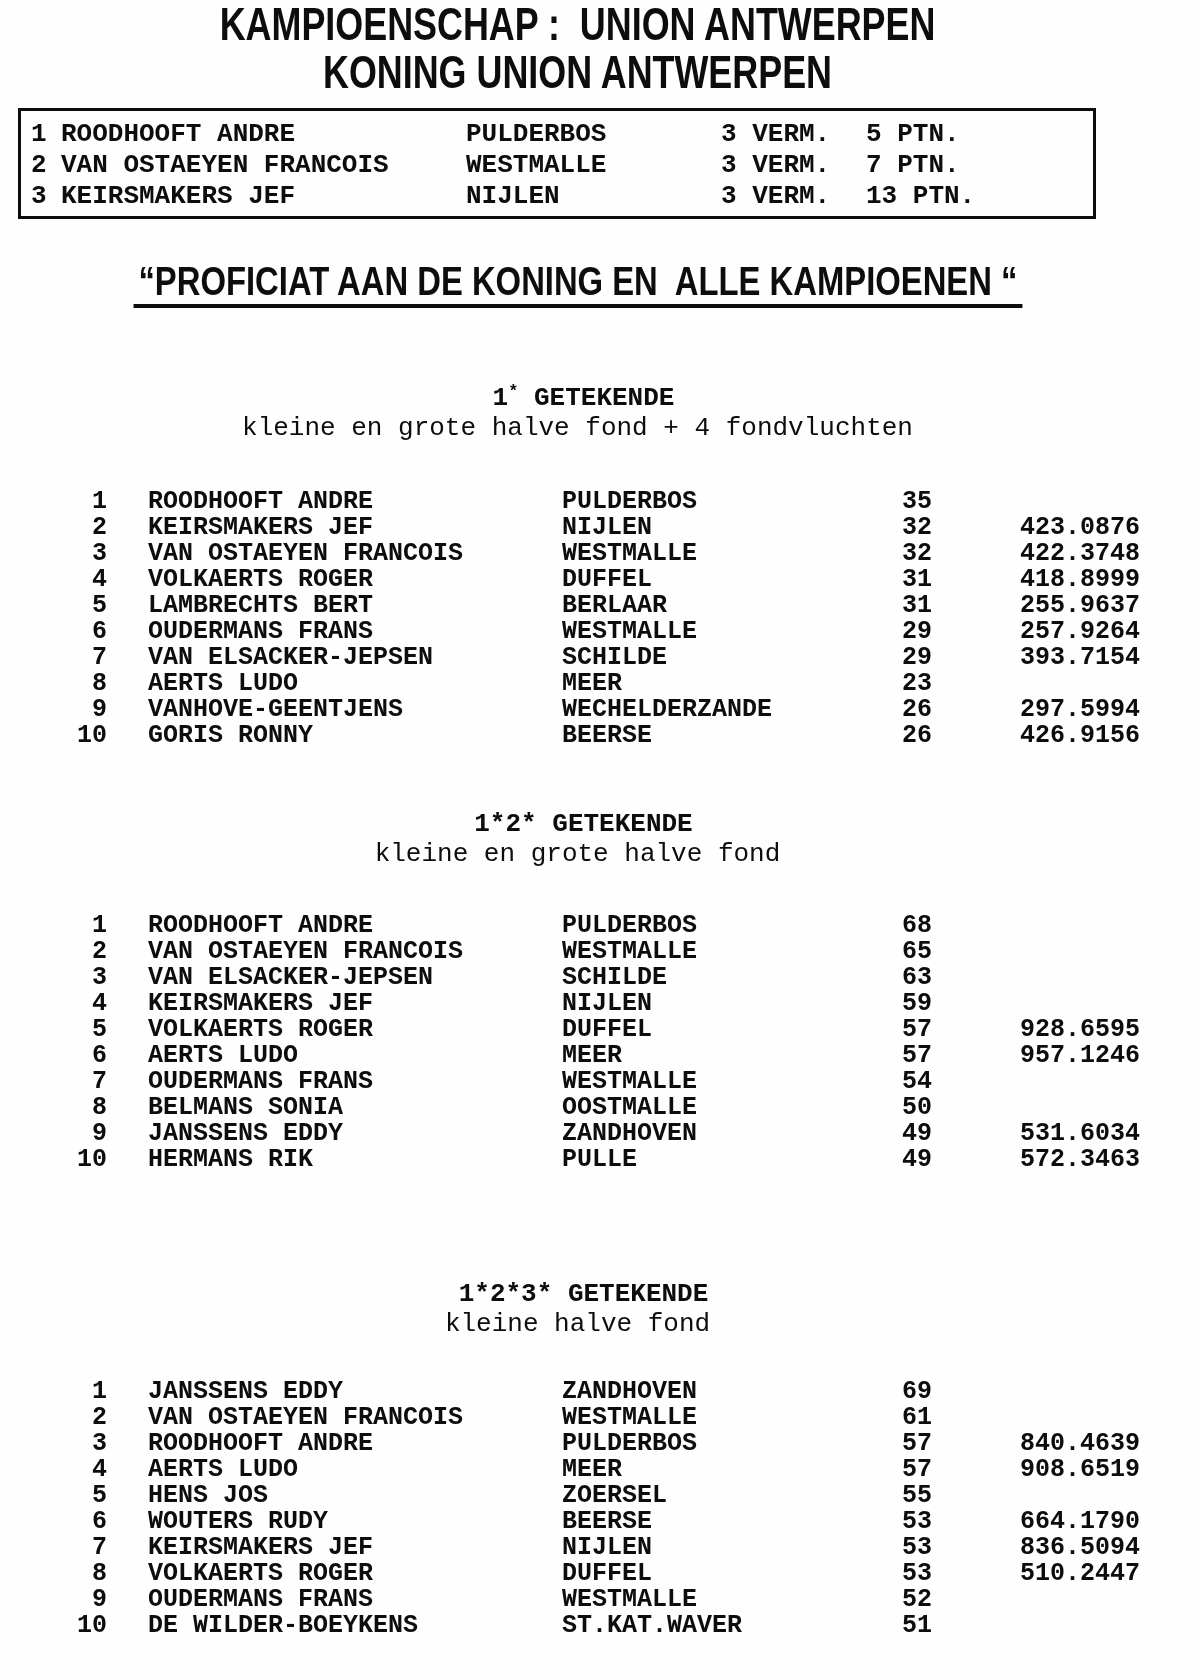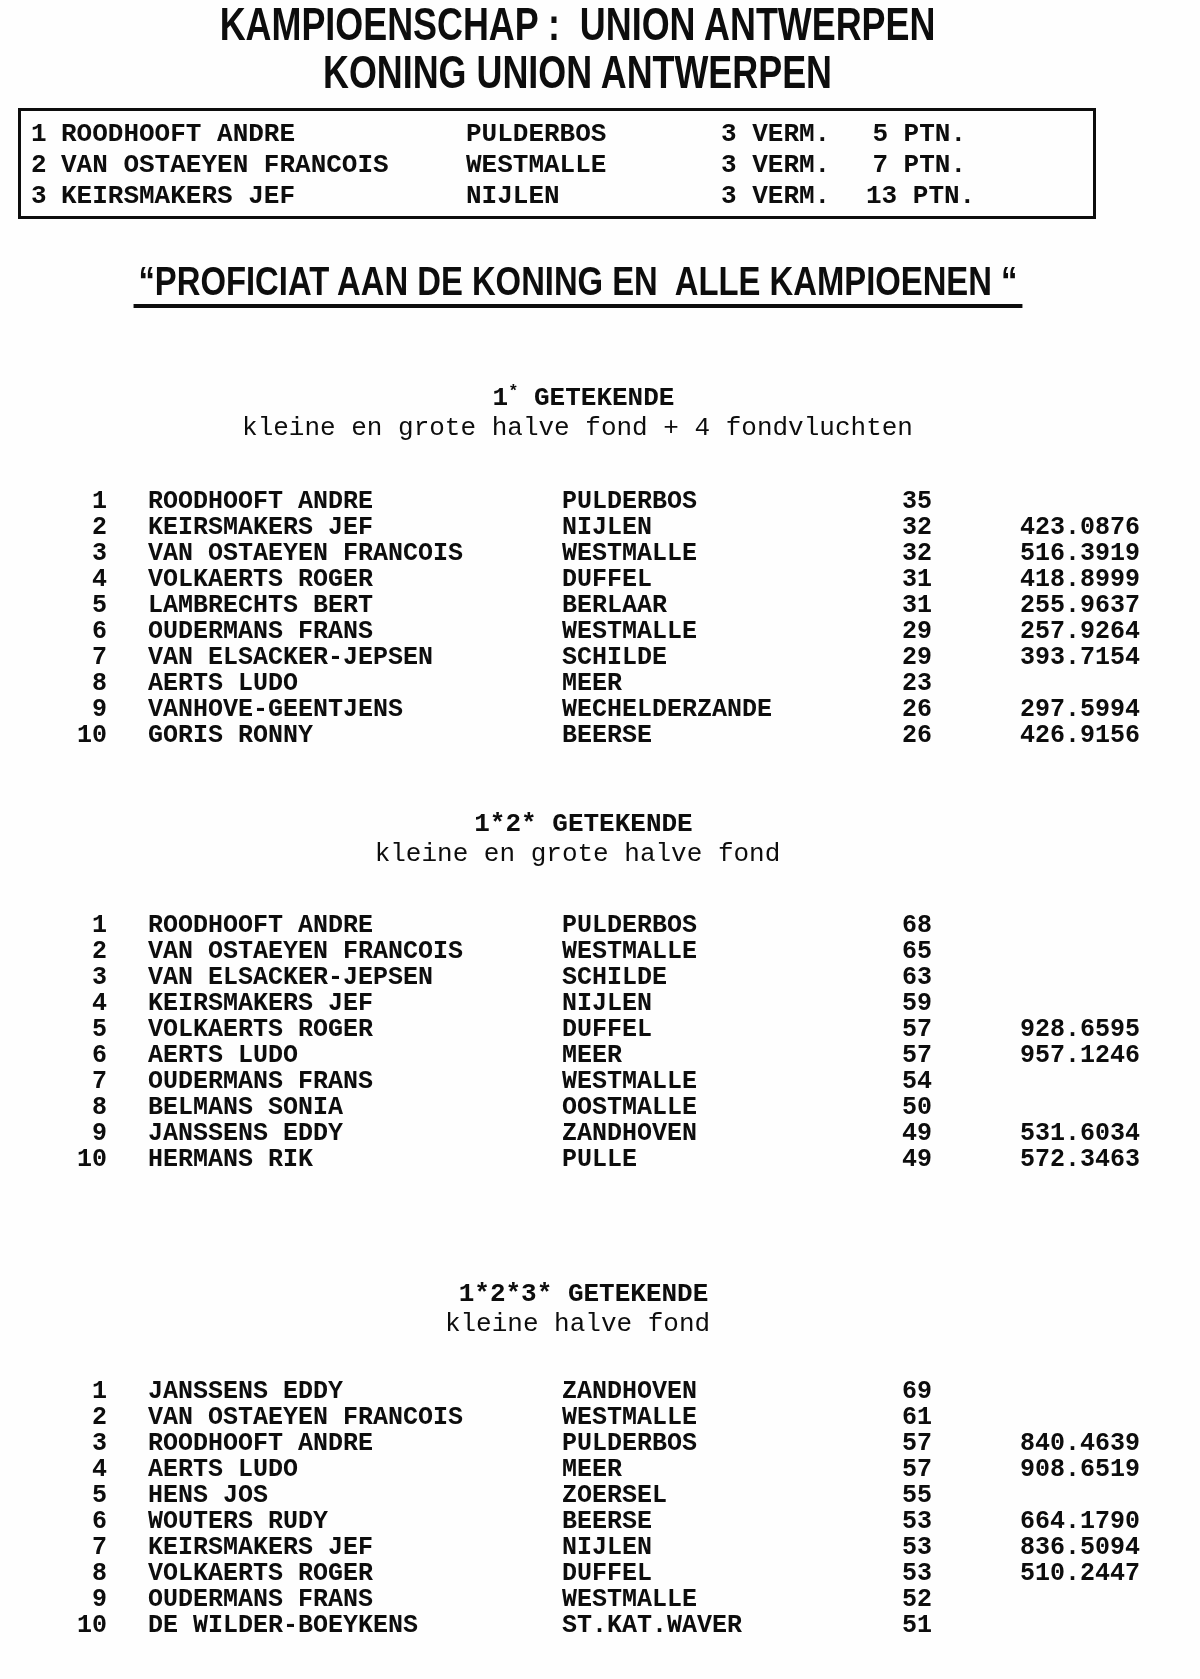--- a/index.html
+++ b/index.html
@@ -10,21 +10,21 @@
   
   .title{font-family:"Liberation Sans",sans-serif;font-weight:700;
          font-size:46px;line-height:48px;text-align:center;
          transform:scaleX(0.78);white-space:pre;}
 
   
   .king-box{margin:12px 0 0 18px;width:1078px;box-sizing:border-box;
             border:3px solid #0d0d0d;padding:8px 0 4px 10px;}
   .king-row{display:grid;grid-template-columns:30px 405px 255px 145px 100px 1fr;
             font-weight:700;font-size:26px;line-height:31px;white-space:pre;}
-  .king-row .c-ptn{text-align:right;}
+  .king-row .c-ptn{}
 
   
   .congrats-wrap{margin-top:40px;text-align:center;line-height:44px;}
   .congrats{display:inline-block;font-family:"Liberation Sans",sans-serif;
             font-weight:700;font-size:40px;white-space:pre;
             transform:scaleX(0.82);border-bottom:4px solid #0d0d0d;
             padding:0 6px 1px 6px;}
 
   
   .section .sec-title{text-align:center;font-weight:700;font-size:26px;
@@ -62,21 +62,21 @@
   <div class="congrats-wrap">
     <span class="congrats">“PROFICIAT AAN DE KONING EN  ALLE KAMPIOENEN “</span>
   </div>
 
   <div class="section sec-1">
     <div class="sec-title"><span>1</span><span class="sup">*</span><span> GETEKENDE</span></div>
     <div class="sec-sub">kleine en grote halve fond + 4 fondvluchten</div>
     <div class="rtable" id="table-0">
         <div class="trow"><span class="c-rank">1</span><span class="c-sp"></span><span class="c-name">ROODHOOFT ANDRE</span><span class="c-place">PULDERBOS</span><span class="c-pts">35</span><span class="c-coef"></span></div>
         <div class="trow"><span class="c-rank">2</span><span class="c-sp"></span><span class="c-name">KEIRSMAKERS JEF</span><span class="c-place">NIJLEN</span><span class="c-pts">32</span><span class="c-coef">423.0876</span></div>
-        <div class="trow"><span class="c-rank">3</span><span class="c-sp"></span><span class="c-name">VAN OSTAEYEN FRANCOIS</span><span class="c-place">WESTMALLE</span><span class="c-pts">32</span><span class="c-coef">516.3919</span></div>
+        <div class="trow"><span class="c-rank">3</span><span class="c-sp"></span><span class="c-name">VAN OSTAEYEN FRANCOIS</span><span class="c-place">WESTMALLE</span><span class="c-pts">32</span><span class="c-coef">422.3748</span></div>
         <div class="trow"><span class="c-rank">4</span><span class="c-sp"></span><span class="c-name">VOLKAERTS ROGER</span><span class="c-place">DUFFEL</span><span class="c-pts">31</span><span class="c-coef">418.8999</span></div>
         <div class="trow"><span class="c-rank">5</span><span class="c-sp"></span><span class="c-name">LAMBRECHTS BERT</span><span class="c-place">BERLAAR</span><span class="c-pts">31</span><span class="c-coef">255.9637</span></div>
         <div class="trow"><span class="c-rank">6</span><span class="c-sp"></span><span class="c-name">OUDERMANS FRANS</span><span class="c-place">WESTMALLE</span><span class="c-pts">29</span><span class="c-coef">257.9264</span></div>
         <div class="trow"><span class="c-rank">7</span><span class="c-sp"></span><span class="c-name">VAN ELSACKER-JEPSEN</span><span class="c-place">SCHILDE</span><span class="c-pts">29</span><span class="c-coef">393.7154</span></div>
         <div class="trow"><span class="c-rank">8</span><span class="c-sp"></span><span class="c-name">AERTS LUDO</span><span class="c-place">MEER</span><span class="c-pts">23</span><span class="c-coef"></span></div>
         <div class="trow"><span class="c-rank">9</span><span class="c-sp"></span><span class="c-name">VANHOVE-GEENTJENS</span><span class="c-place">WECHELDERZANDE</span><span class="c-pts">26</span><span class="c-coef">297.5994</span></div>
         <div class="trow"><span class="c-rank">10</span><span class="c-sp"></span><span class="c-name">GORIS RONNY</span><span class="c-place">BEERSE</span><span class="c-pts">26</span><span class="c-coef">426.9156</span></div>
       </div>
   </div>
 

